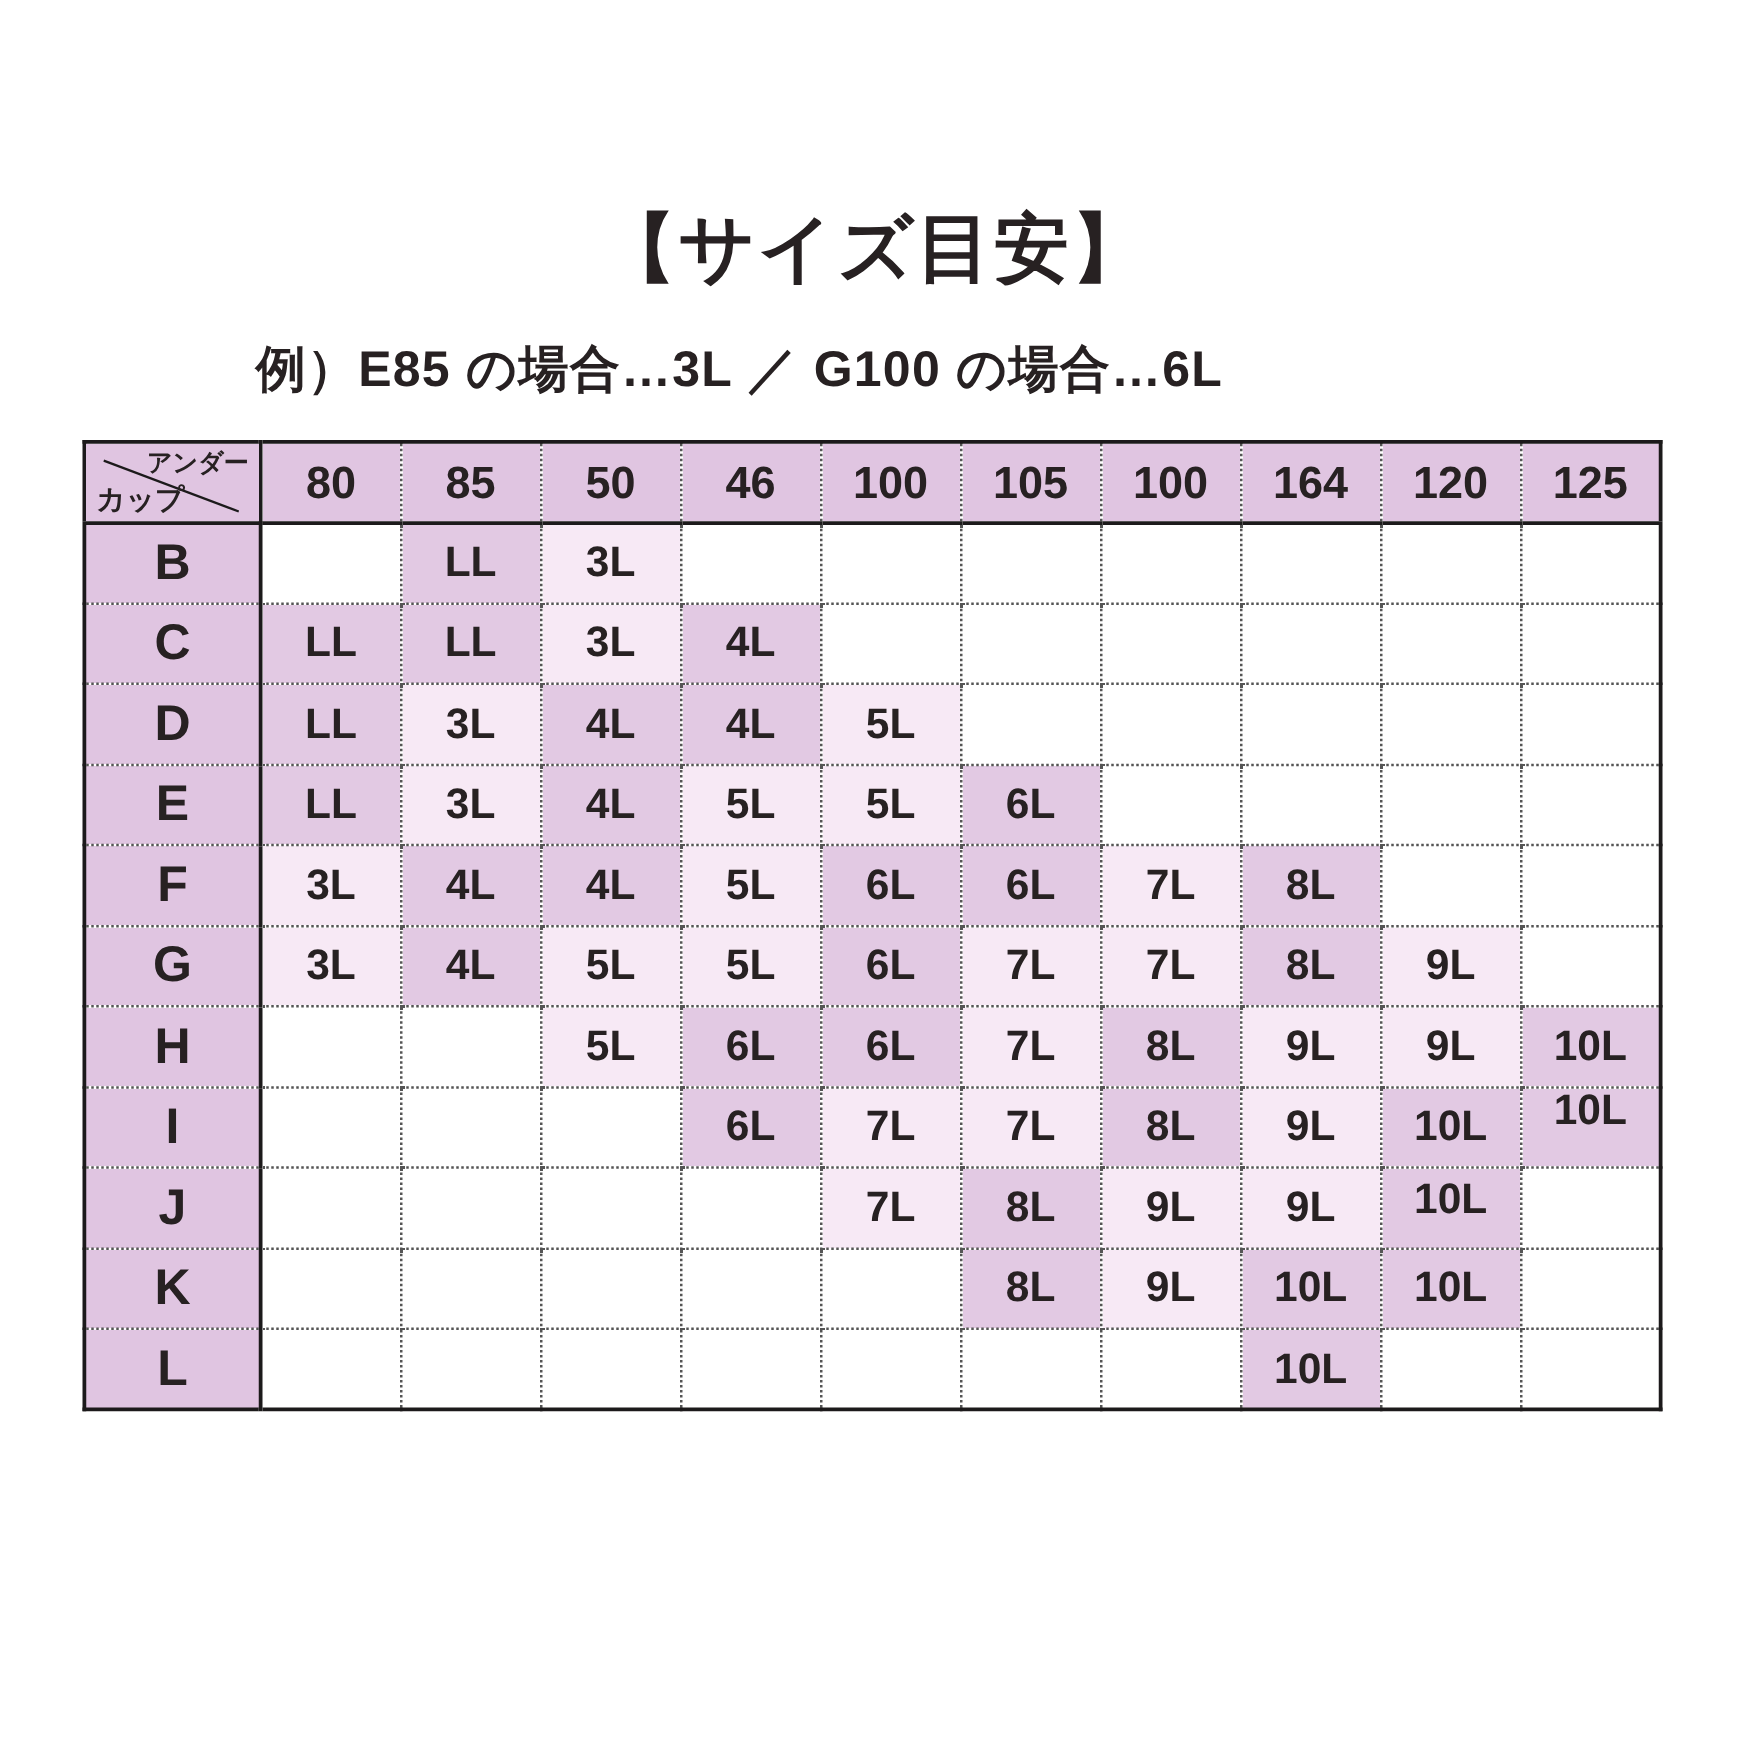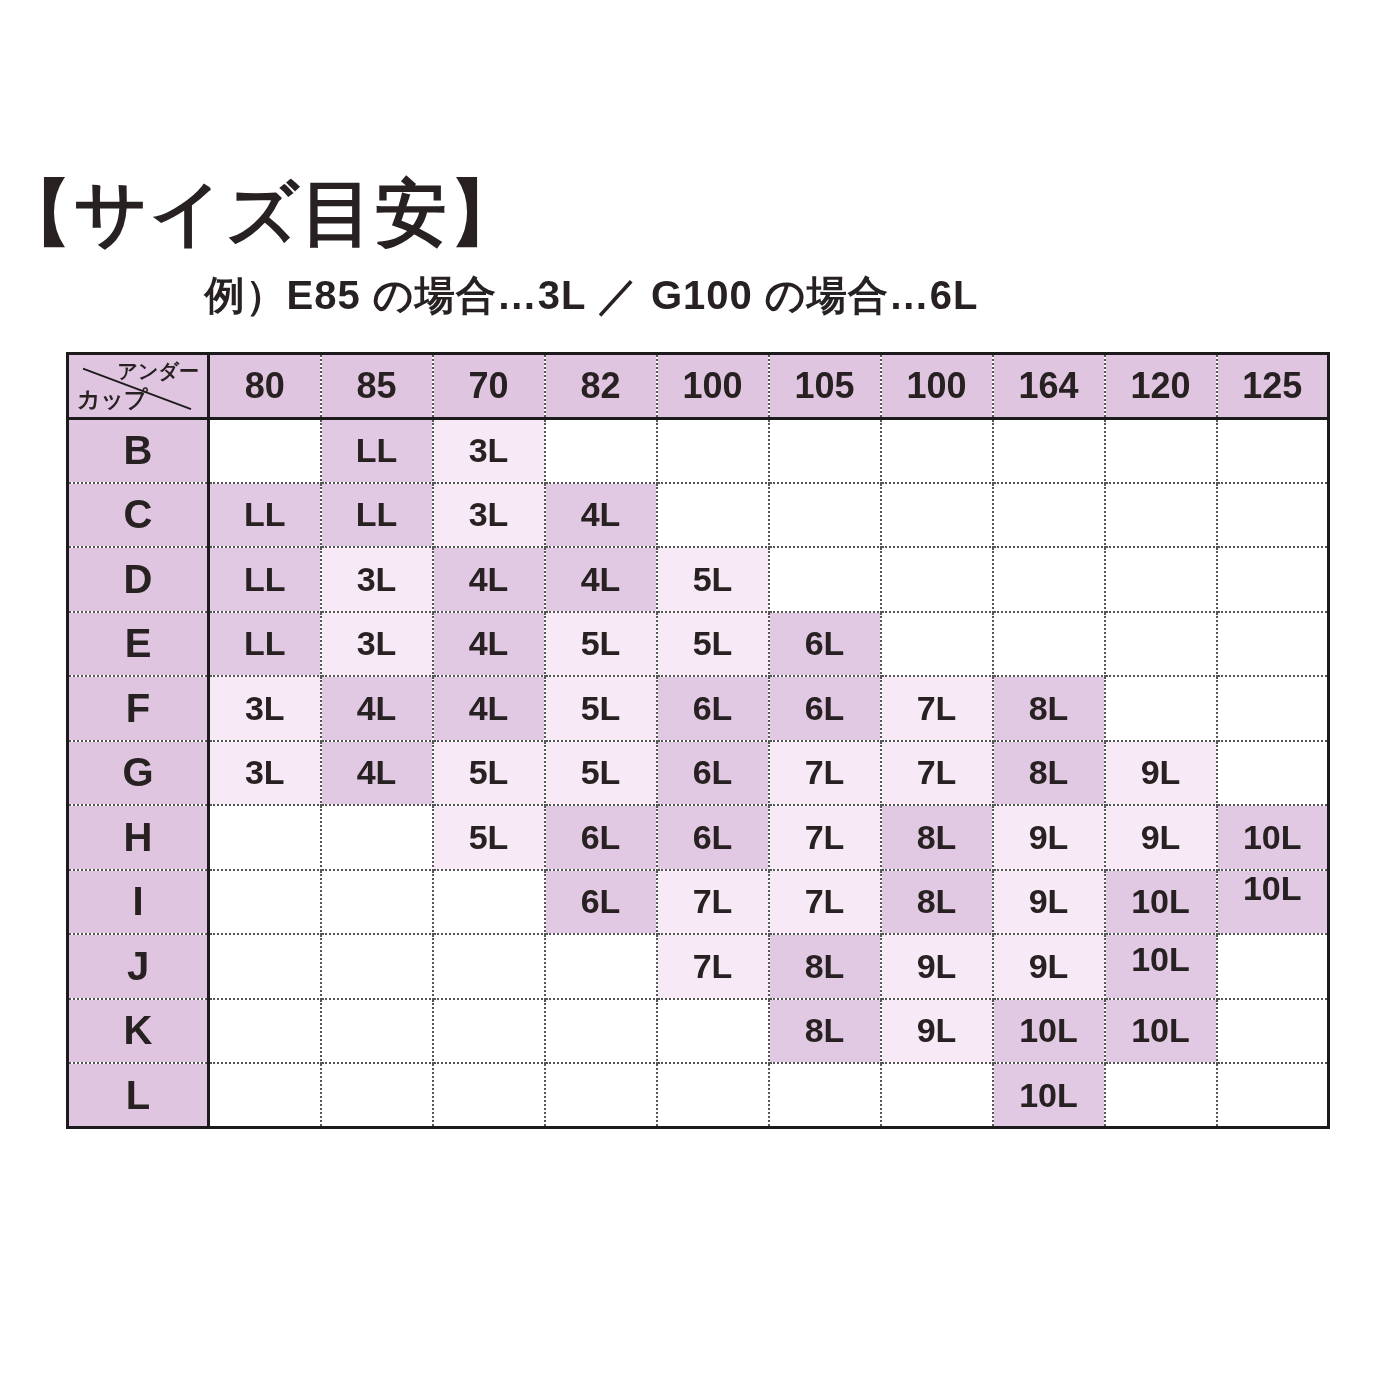--- a/index.html
+++ b/index.html
@@ -2,22 +2,22 @@
 <html><head>
 <meta charset="utf-8">
 <style>
   html,body{margin:0;padding:0}
   body{
     width:1400px;height:1400px;position:relative;background:#ffffff;
     font-family:"Liberation Sans","DejaVu Sans",sans-serif;
     color:var(--text,#272122);
   }
   .title{
-    position:absolute;top:126px;left:0;width:1400px;text-align:left;
-    font-size:72px;font-weight:bold;letter-spacing:2px;line-height:1.1;
+    position:absolute;top:126px;left:0;width:1400px;text-align:center;
+    font-size:60px;font-weight:bold;letter-spacing:2px;line-height:1.1;
   }
   .subtitle{
     position:absolute;top:268px;left:0;width:1183px;text-align:center;
     font-size:40px;font-weight:bold;letter-spacing:1px;
   }
   table.size-chart{
     position:absolute;left:66px;top:352px;
     border-collapse:collapse;table-layout:fixed;
     border:3px solid var(--border,#1c1a1b);
   }
@@ -78,22 +78,22 @@
       <tr>
         <th class="corner">
           <svg viewBox="0 0 138 59" preserveAspectRatio="none">
             <line x1="14" y1="13" x2="122" y2="52" stroke="#1c1a1b" stroke-width="1.8"></line>
           </svg>
           <span class="lbl-tr">アンダー</span>
           <span class="lbl-bl">カップ</span>
         </th>
         <th>80</th>
         <th>85</th>
-        <th>70</th>
-        <th>82</th>
+        <th>50</th>
+        <th>46</th>
         <th>100</th>
         <th>105</th>
         <th>100</th>
         <th>164</th>
         <th>120</th>
         <th>125</th>
       </tr>
     </thead>
   <tbody>
       <tr>

